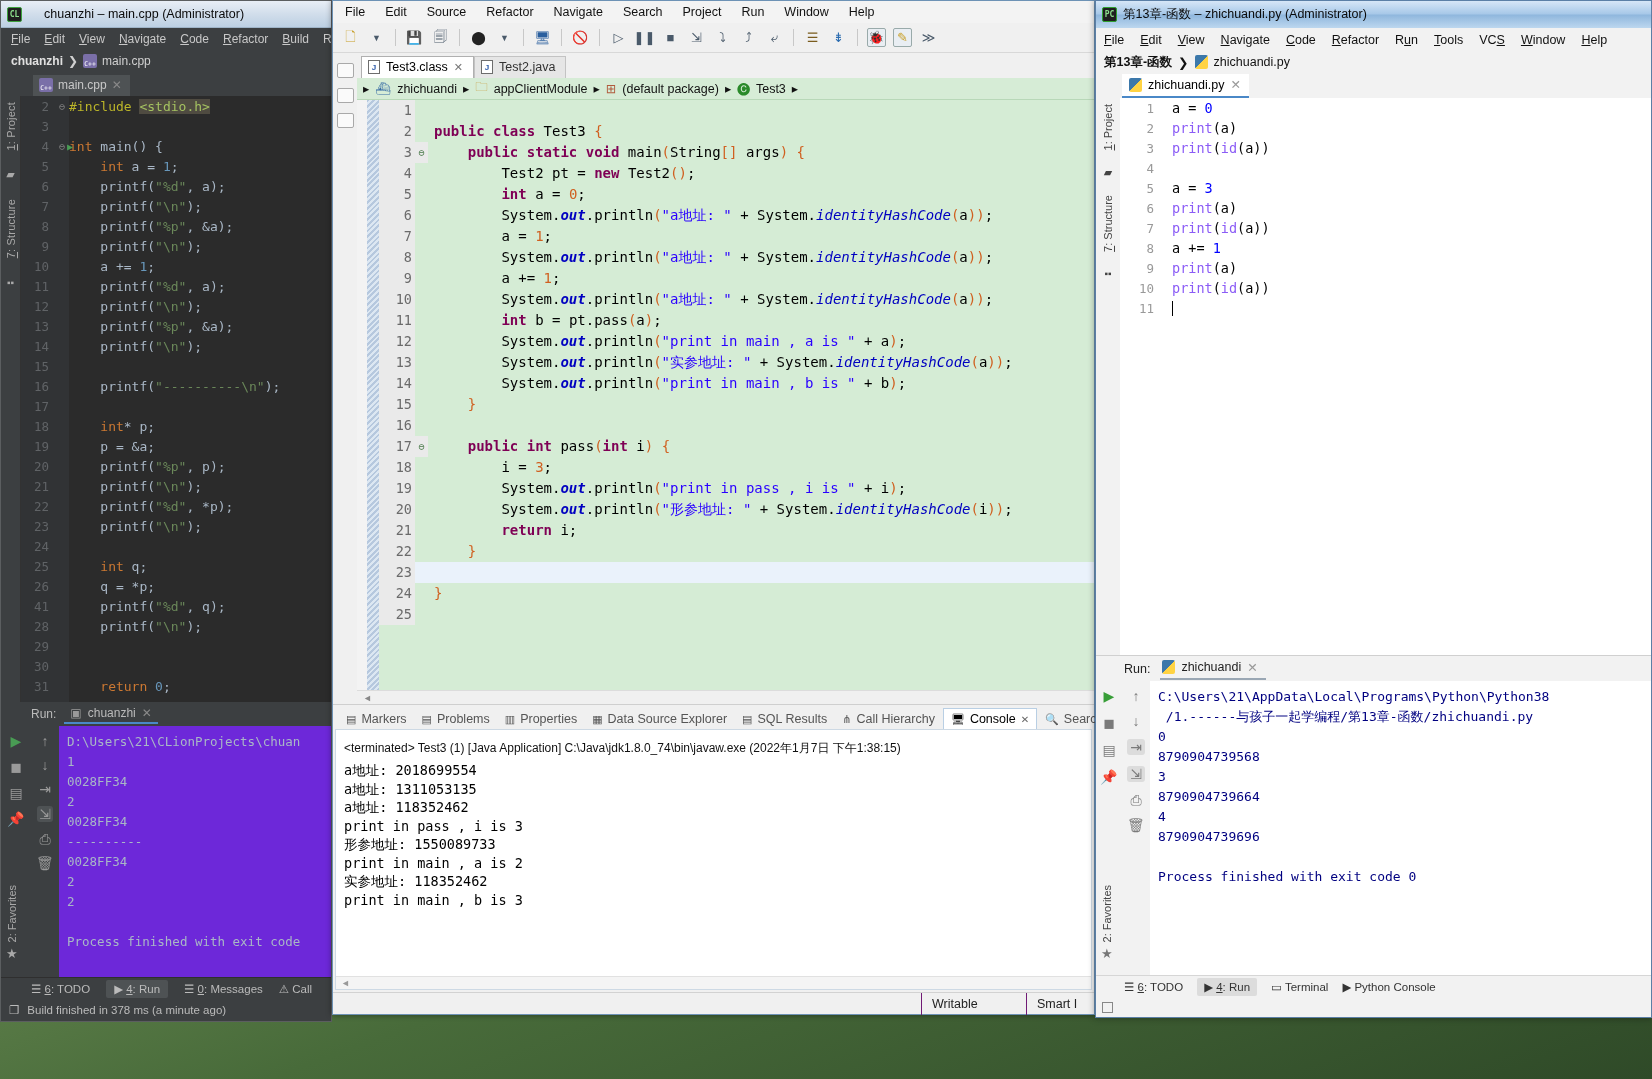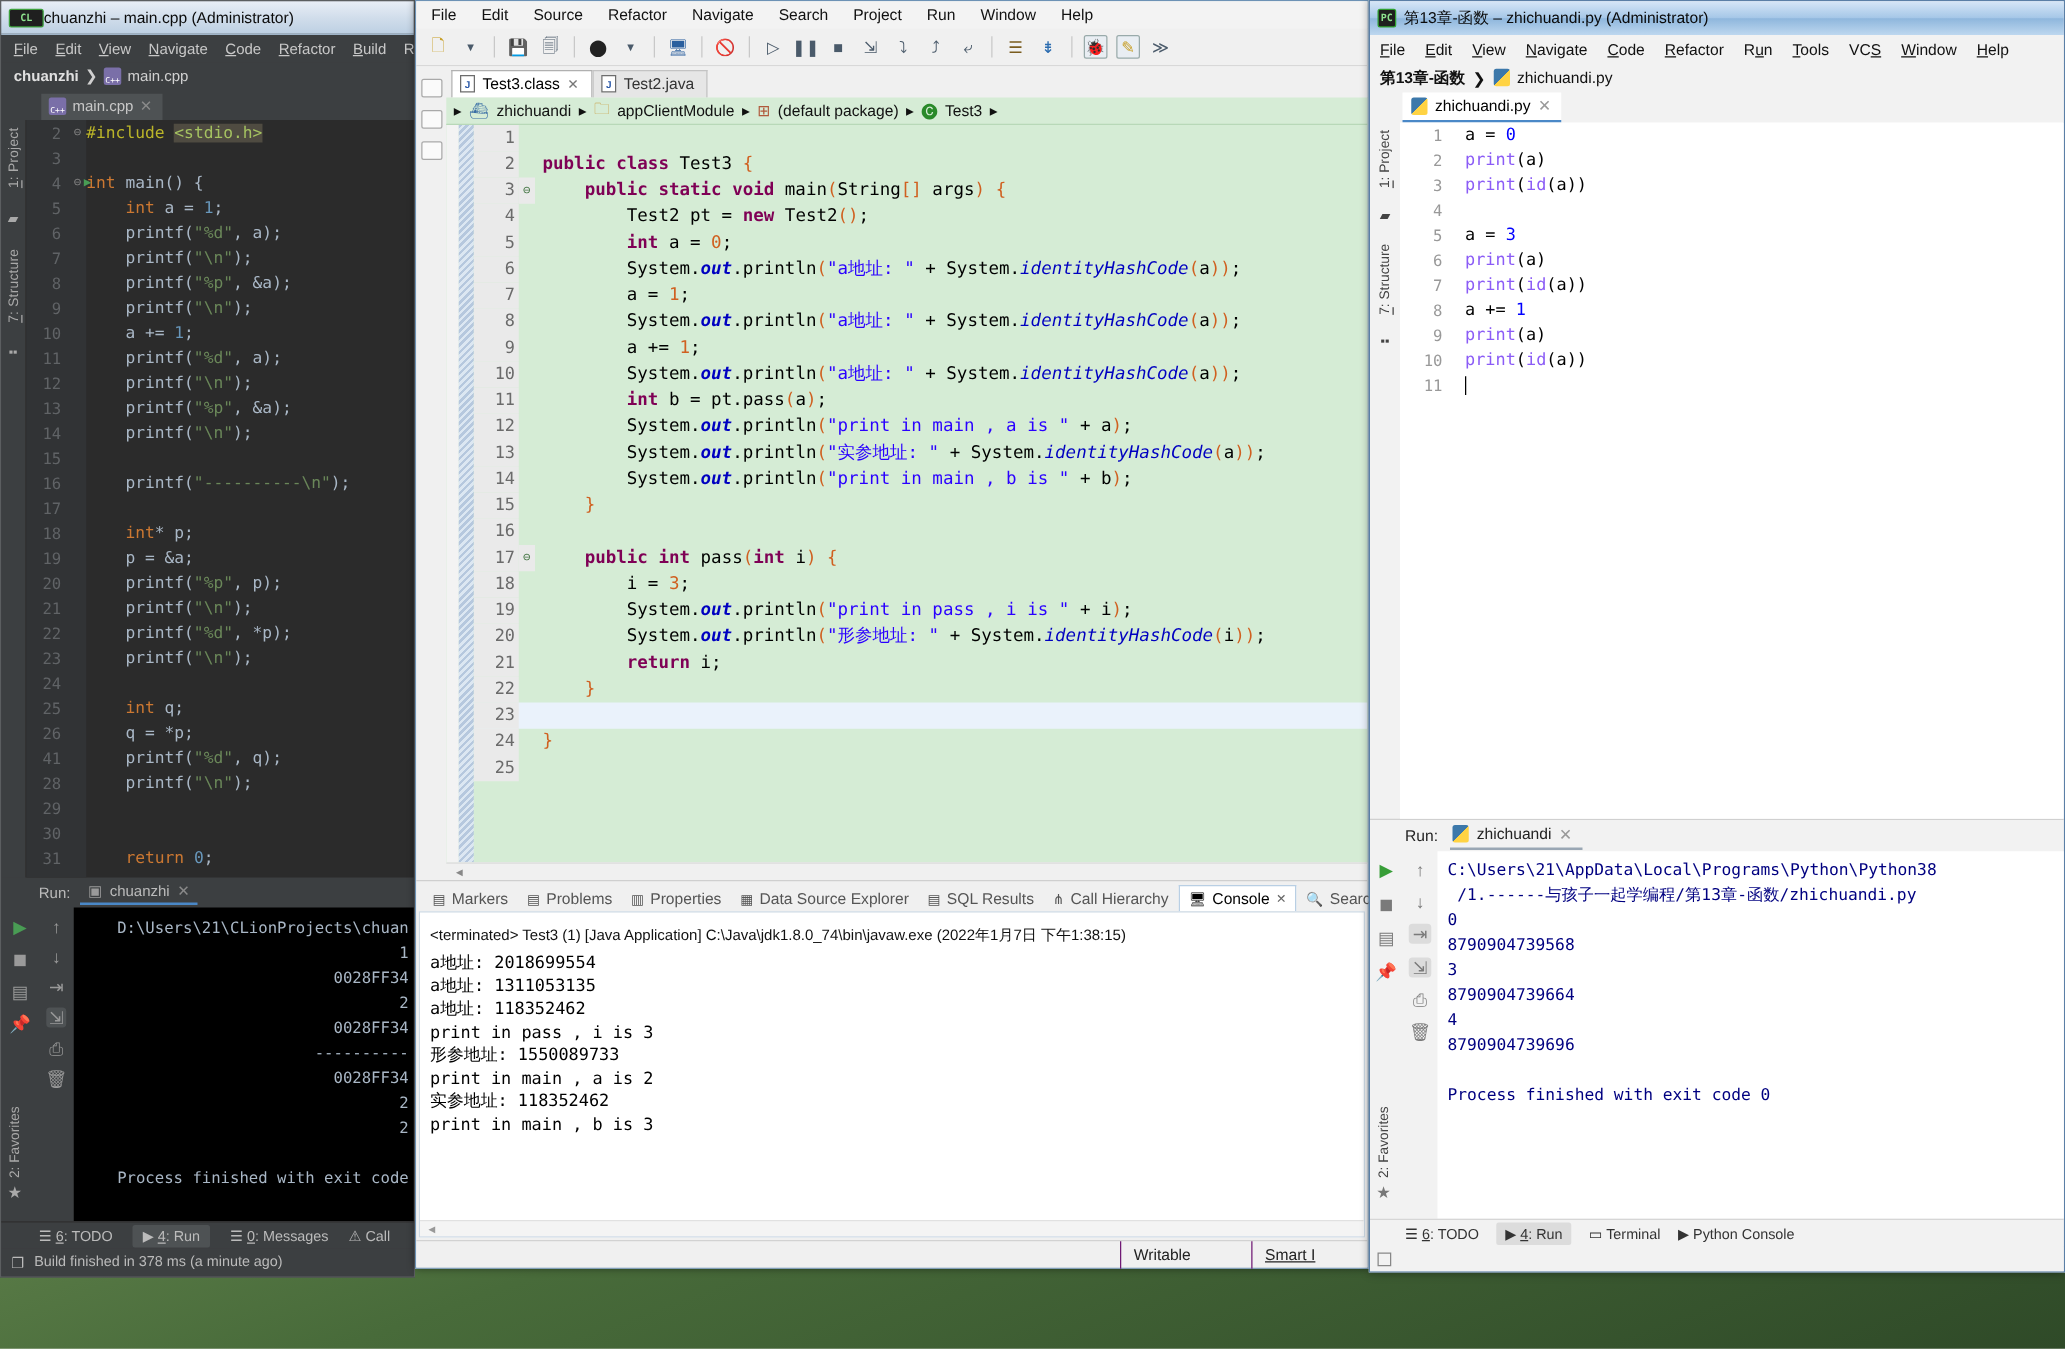--- a/index.html
+++ b/index.html
@@ -18,21 +18,21 @@
     background:#3c3f41; color:#bbbbbb;
     border:1px solid #5b5e60;
     display:flex; flex-direction:column;
   }
   #clion .titlebar {
     height:27px; background:linear-gradient(180deg,#e8eef6 0%,#cfdcea 55%,#bdd0e3 100%);
     display:flex; align-items:center; padding:0 6px; color:#0b0b0b; font-size:12.5px;
     border-bottom:1px solid #9fb4c8;
   }
   #clion .appicon {
-    width:28px;height:15px;margin-right:0;background:#1f1f1f;border:1px solid #3ca03c;
+    width:15px;height:15px;margin-right:22px;background:#1f1f1f;border:1px solid #3ca03c;
     color:#8de08d;font-size:8px;display:flex;align-items:center;justify-content:center;
     font-family:"DejaVu Sans Mono",monospace;font-weight:bold;border-radius:2px;
   }
   #clion .menubar { height:22px; display:flex; align-items:center; gap:14px; padding:0 10px;
     font-size:12px; color:#c8c8c8; background:#3c3f41; overflow:hidden;}
   #clion .menubar span { white-space:nowrap; }
   #clion .menubar u { text-decoration:underline; }
   #clion .breadcrumb { height:22px; display:flex; align-items:center; gap:5px; padding:0 10px;
     font-size:12px; color:#d0d0d0; background:#3c3f41; }
   #clion .bc-strong{font-weight:bold;color:#e0e0e0;}
@@ -60,22 +60,22 @@
   .runarrow{position:absolute;left:46px;color:#499c54;font-size:10px;}
   #clion .runwrap{background:#3c3f41;display:flex;flex-direction:column;}
   #clion .runhdr{height:24px;display:flex;align-items:center;gap:8px;padding-left:30px;font-size:12px;color:#bbb;}
   #clion .runtab{display:flex;align-items:center;gap:6px;padding:2px 6px;border-bottom:2px solid #4a88c7;}
   #clion .runbody{flex:1;display:flex;min-height:0;}
   .runicons{width:30px;display:flex;flex-direction:column;align-items:center;gap:12px;padding-top:8px;}
   .runicons2{width:28px;display:flex;flex-direction:column;align-items:center;gap:10px;padding-top:8px;}
   .ricon{font-size:14px;color:#9a9a9a;line-height:1;}
   .ricon.green{color:#499c54;}
   .ricon.sel{background:#4e5254;border-radius:3px;padding:1px 2px;}
-  #clion .console{flex:1;background:#000000;color:#a9b7c6;font-family:"DejaVu Sans Mono",monospace;
-     font-size:12.5px;line-height:20px;padding:6px 4px 0 8px;overflow:hidden;white-space:pre;text-align:right;}
+  #clion .console{flex:1;background:#6d28d9;color:#a9b7c6;font-family:"DejaVu Sans Mono",monospace;
+     font-size:12.5px;line-height:20px;padding:6px 4px 0 8px;overflow:hidden;white-space:pre;}
   #clion .statustabs{height:22px;background:#3c3f41;display:flex;align-items:center;gap:16px;
      padding-left:30px;font-size:11.5px;color:#bbb;border-top:1px solid #2f2f2f;}
   #clion .statustabs .sel{background:#4e5254;padding:2px 8px;border-radius:2px;}
   #clion .statusbar{height:22px;background:#3c3f41;display:flex;align-items:center;gap:8px;
      padding-left:8px;font-size:11.5px;color:#bbb;}
 
   
   #eclipse{
     left:332px; top:0px; width:763px; height:1015px;
     background:#f0f0f0; color:#000; border:1px solid #6d92b5;
@@ -678,21 +678,21 @@
 形参地址: 1550089733
 print in main , a is 2
 实参地址: 118352462
 print in main , b is 3</div>
       <div class="hsb">◄</div>
     </div>
   </div>
   <div class="ebottombar">
     <div class="cellL"></div>
     <div class="cell" style="width:105px;">Writable</div>
-    <div class="cell" style="width:93px;text-decoration:underline;">Smart I</div>
+    <div class="cell" style="width:68px;">Smart I</div>
   </div>
 </div>
 
 <div class="win" id="pycharm">
   <div class="titlebar">
     <div class="pc-appicon">PC</div>
     <span>第13章-函数 – zhichuandi.py (Administrator)</span>
   </div>
   <div class="menubar">
     <span><u>F</u>ile</span>

